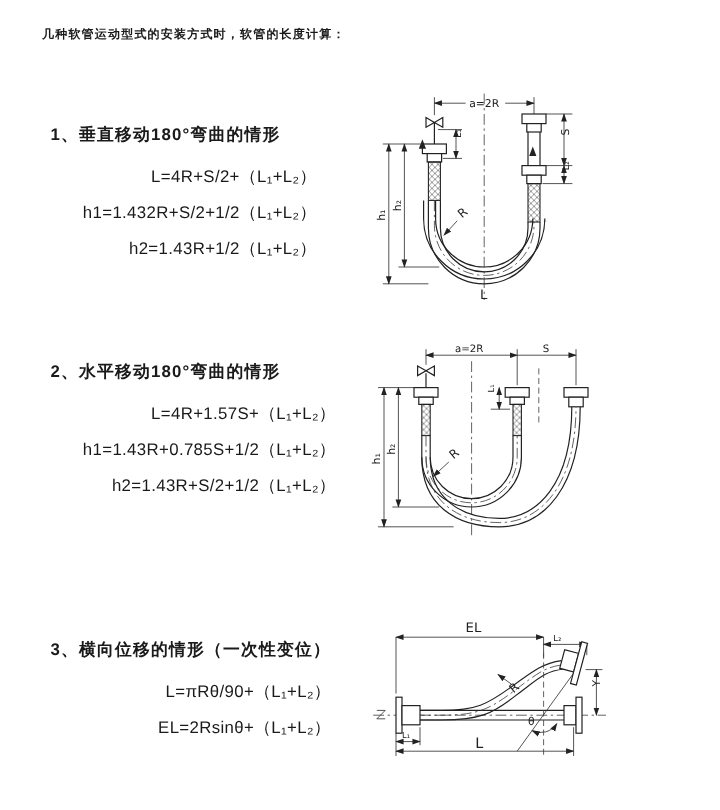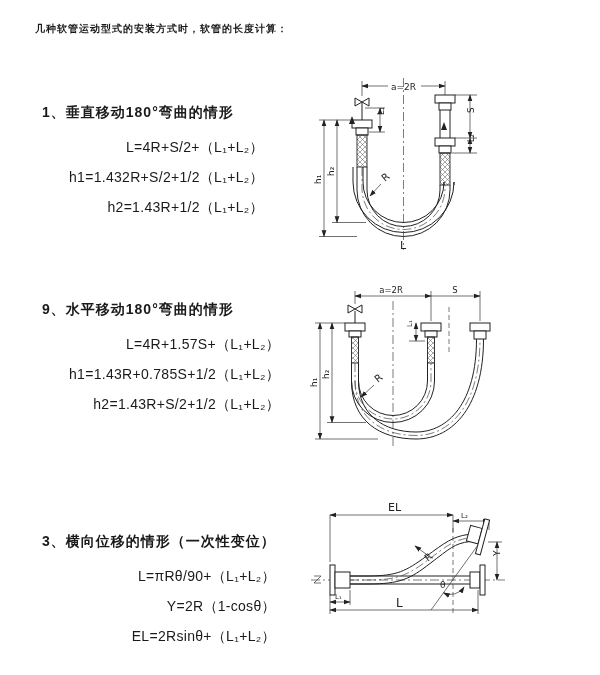--- a/index.html
+++ b/index.html
@@ -15,21 +15,21 @@
   .section{position:absolute;left:42px;}
   #section-1{top:104px;}
   #section-2{top:301px;}
   #section-3{top:517px;margin-top:16px;}
   .section-heading{font-size:14px;font-weight:700;letter-spacing:1px;white-space:nowrap;}
   .formulas{margin-top:10px;margin-left:27px;text-align:right;}
   .formula{font-size:14px;line-height:30px;white-space:nowrap;letter-spacing:0.3px;}
   .diagram{position:absolute;text-align:right;}
   #diagram-1{left:300px;top:72px;}
   #diagram-2{left:298px;top:283px;}
-  #diagram-3{left:293px;top:490px;}
+  #diagram-3{left:293px;top:506px;}
   svg{display:block;}
   svg text{fill:#222;font-family:"DejaVu Sans",sans-serif;}
   .ln{stroke:#222;stroke-width:1;fill:none;}
   .thin{stroke:#333;stroke-width:0.7;fill:none;}
   .cl{stroke:#444;stroke-width:0.7;fill:none;stroke-dasharray:9 3 2 3;}
   .dsh{stroke:#444;stroke-width:0.7;fill:none;stroke-dasharray:5 3;}
   .fit{fill:#ffffff;stroke:#222;stroke-width:1;}
 </style>
 </head>
 <body>
@@ -39,33 +39,32 @@
 <div class="section" id="section-1">
   <div class="section-heading">1、垂直移动180°弯曲的情形</div>
   <div class="formulas">
     <div class="formula">L=4R+S/2+（L₁+L₂）</div>
     <div class="formula">h1=1.432R+S/2+1/2（L₁+L₂）</div>
     <div class="formula">h2=1.43R+1/2（L₁+L₂）</div>
   </div>
 </div>
 
 <div class="section" id="section-2">
-  <div class="section-heading">9、水平移动180°弯曲的情形</div>
+  <div class="section-heading">2、水平移动180°弯曲的情形</div>
   <div class="formulas">
     <div class="formula">L=4R+1.57S+（L₁+L₂）</div>
     <div class="formula">h1=1.43R+0.785S+1/2（L₁+L₂）</div>
     <div class="formula">h2=1.43R+S/2+1/2（L₁+L₂）</div>
   </div>
 </div>
 
 <div class="section" id="section-3">
   <div class="section-heading">3、横向位移的情形（一次性变位）</div>
   <div class="formulas">
     <div class="formula">L=πRθ/90+（L₁+L₂）</div>
-    <div class="formula">Y=2R（1-cosθ）</div>
     <div class="formula">EL=2Rsinθ+（L₁+L₂）</div>
   </div>
 </div>
 
 <div class="diagram" id="diagram-1">
 <svg width="295" height="192" viewBox="0 0 295 192">
   <defs>
     <pattern id="braid1" width="5" height="5" patternUnits="userSpaceOnUse">
       <path d="M0,5 L5,0 M0,0 L5,5" stroke="#555" stroke-width="0.5"></path>
     </pattern>

